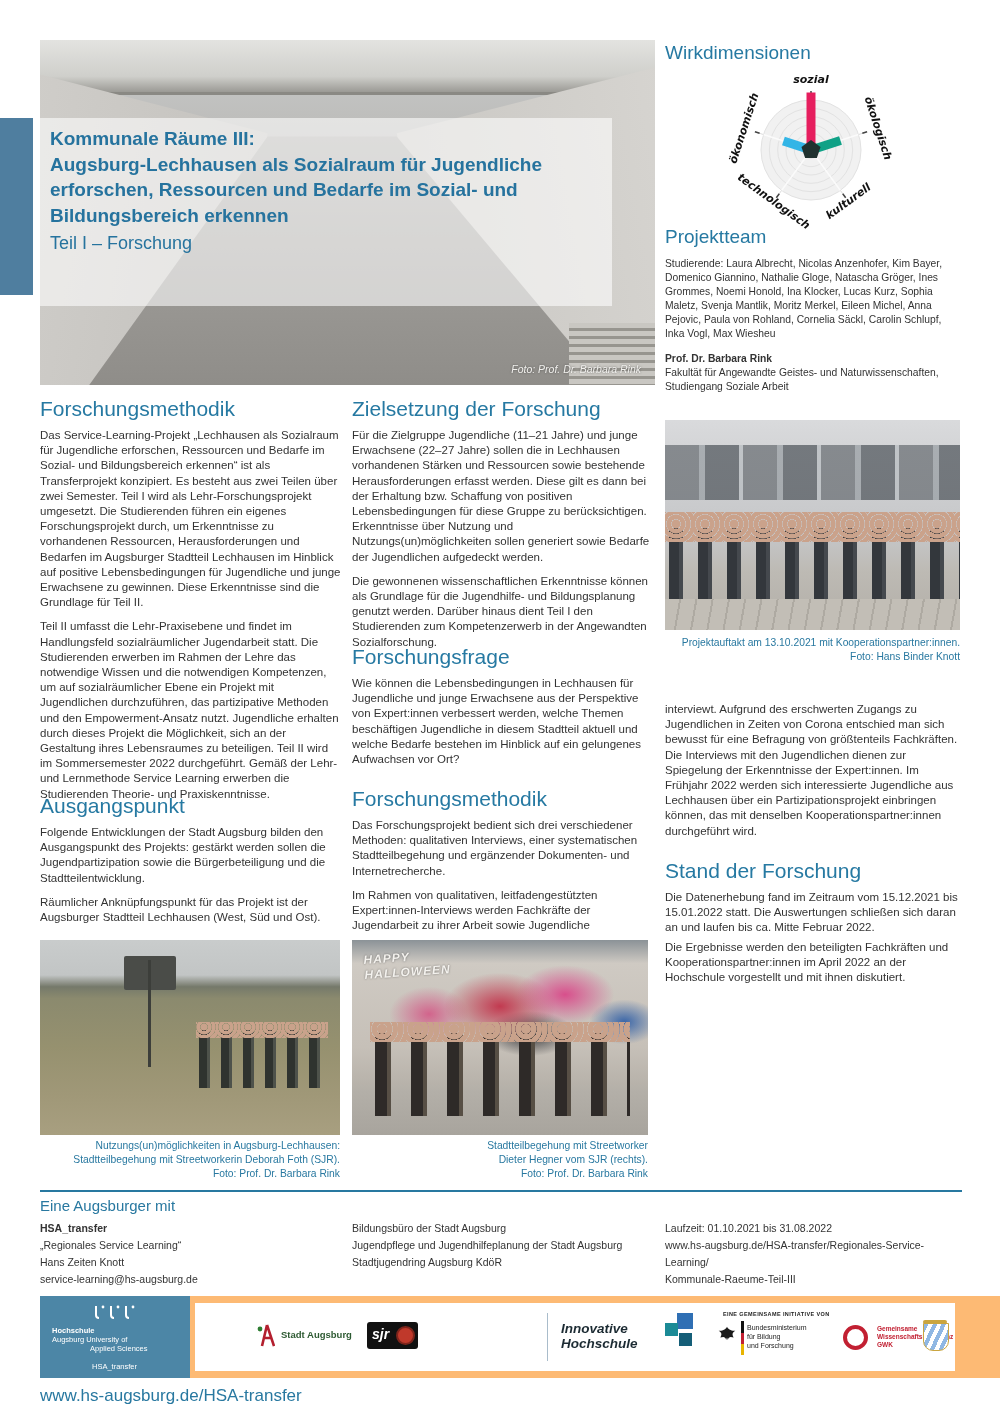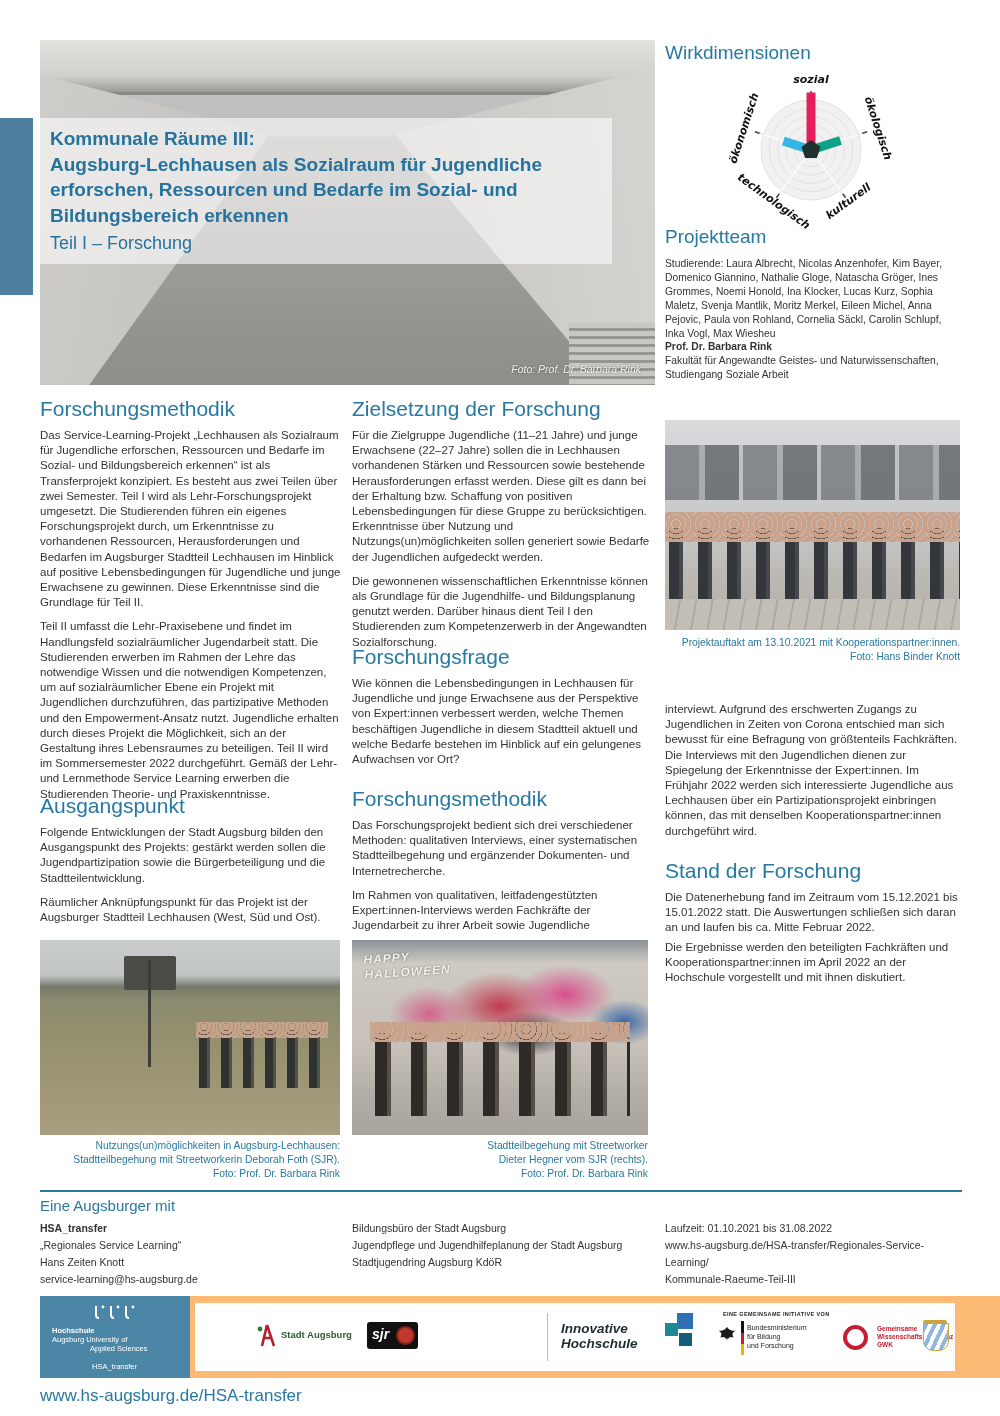--- a/index.html
+++ b/index.html
@@ -59,21 +59,21 @@
       linear-gradient(180deg,#8b9297 0%,#cfcac3 12%,#c6c0b8 55%,#b7b2aa 74%,#b3afa8 78%,#a8a49d 100%);}
   .pg-crowd{left:6%;bottom:10%;width:88%;height:48%;
     background:
       repeating-radial-gradient(circle at 12px 7px,#c9a28b 0 4.5px,rgba(0,0,0,0) 5.5px) 0 0/36px 100%,
       repeating-linear-gradient(90deg,rgba(0,0,0,0) 0 5px,#2e2a28 5px 17px,#574f45 17px 21px,rgba(0,0,0,0) 21px 36px);
     background-position:0 0,0 11px;background-repeat:repeat-x;background-size:36px 20px,36px calc(100% - 11px);}
   .graffiti-text{position:absolute;left:4%;top:5%;color:#f4f2ee;font-size:12px;font-weight:700;
     font-style:italic;letter-spacing:1px;transform:rotate(-4deg);white-space:pre-line;line-height:15px;
     text-shadow:0 0 2px rgba(40,40,40,.6);}
   
-  .overlay{position:absolute;left:40px;top:118px;width:572px;height:146px;background:rgba(255,255,255,0.58);}
+  .overlay{position:absolute;left:40px;top:118px;width:572px;height:188px;background:rgba(255,255,255,0.58);}
   .overlay .t{position:absolute;left:10px;top:8px;font-size:19px;line-height:25.5px;font-weight:700;color:#26739e;}
   .overlay .s{position:absolute;left:10px;top:115px;font-size:18px;color:#26739e;}
   .photo-credit{position:absolute;right:14px;bottom:10px;color:#f2f1ee;font-size:10.5px;font-style:italic;
     text-shadow:0 0 2px rgba(60,60,60,.7);}
   
   .hr{position:absolute;left:40px;width:922px;height:2px;background:#2878a0;}
   .koop-h{position:absolute;left:40px;top:1197px;font-size:15px;color:#2878a0;}
   .koop{font-size:10.5px;line-height:17px;color:#333;}
   .koop b{font-weight:700;}
   .band{position:absolute;left:40px;top:1296px;width:974px;height:82px;background:#fdba74;}
@@ -148,21 +148,21 @@
       <text transform="translate(95,17) rotate(0)" text-anchor="middle" font-size="11" font-style="italic" font-weight="bold" fill="#111" font-family="&quot;DejaVu Sans&quot;, sans-serif">sozial</text>
       <text transform="translate(158.7207865917753,63.29586137687852) rotate(72)" text-anchor="middle" font-size="11" font-style="italic" font-weight="bold" fill="#111" font-family="&quot;DejaVu Sans&quot;, sans-serif">ökologisch</text>
       <text transform="translate(134.38161190359568,138.20413862312148) rotate(-36)" text-anchor="middle" font-size="11" font-style="italic" font-weight="bold" fill="#111" font-family="&quot;DejaVu Sans&quot;, sans-serif">kulturell</text>
       <text transform="translate(55.618388096404296,138.20413862312148) rotate(36)" text-anchor="middle" font-size="11" font-style="italic" font-weight="bold" fill="#111" font-family="&quot;DejaVu Sans&quot;, sans-serif">technologisch</text>
       <text transform="translate(31.279213408224713,63.29586137687852) rotate(-72)" text-anchor="middle" font-size="11" font-style="italic" font-weight="bold" fill="#111" font-family="&quot;DejaVu Sans&quot;, sans-serif">ökonomisch</text>
     </svg>
 
   <div class="abs" style="left:665px;top:226px;width:297px;">
     <div class="h1sm">Projektteam</div>
     <div class="small" style="margin-top:9px;">Studierende: Laura Albrecht, Nicolas Anzenhofer, Kim Bayer, Domenico Giannino, Nathalie Gloge, Natascha Gröger, Ines Grommes, Noemi Honold, Ina Klocker, Lucas Kurz, Sophia Maletz, Svenja Mantlik, Moritz Merkel, Eileen Michel, Anna Pejovic, Paula von Rohland, Cornelia Säckl, Carolin Schlupf, Inka Vogl, Max Wiesheu</div>
-    <div class="small" style="font-weight:700;">Prof. Dr. Barbara Rink</div>
+    <div class="small" style="margin-top:12px;font-weight:700;">Prof. Dr. Barbara Rink</div>
     <div class="small pre">Fakultät für Angewandte Geistes- und Naturwissenschaften,
 Studiengang Soziale Arbeit</div>
   </div>
 
   <div class="abs" style="left:40px;top:396px;width:302px;">
     <div class="h1">Forschungsmethodik</div>
     <div class="body">
         <p>Das Service-Learning-Projekt „Lechhausen als Sozialraum für Jugendliche erforschen, Ressourcen und Bedarfe im Sozial- und Bildungsbereich erkennen“ ist als Transferprojekt konzipiert. Es besteht aus zwei Teilen über zwei Semester. Teil I wird als Lehr-Forschungsprojekt umgesetzt. Die Studierenden führen ein eigenes Forschungsprojekt durch, um Erkenntnisse zu vorhandenen Ressourcen, Herausforderungen und Bedarfen im Augsburger Stadtteil Lechhausen im Hinblick auf positive Lebensbedingungen für Jugendliche und junge Erwachsene zu gewinnen. Diese Erkenntnisse sind die Grundlage für Teil II.</p>
       <p>Teil II umfasst die Lehr-Praxisebene und findet im Handlungsfeld sozialräumlicher Jugendarbeit statt. Die Studierenden erwerben im Rahmen der Lehre das notwendige Wissen und die notwendigen Kompetenzen, um auf sozialräumlicher Ebene ein Projekt mit Jugendlichen durchzuführen, das partizipative Methoden und den Empowerment-Ansatz nutzt. Jugendliche erhalten durch dieses Projekt die Möglichkeit, sich an der Gestaltung ihres Lebensraumes zu beteiligen. Teil II wird im Sommersemester 2022 durchgeführt. Gemäß der Lehr- und Lernmethode Service Learning erwerben die Studierenden Theorie- und Praxiskenntnisse.</p>
       </div>

